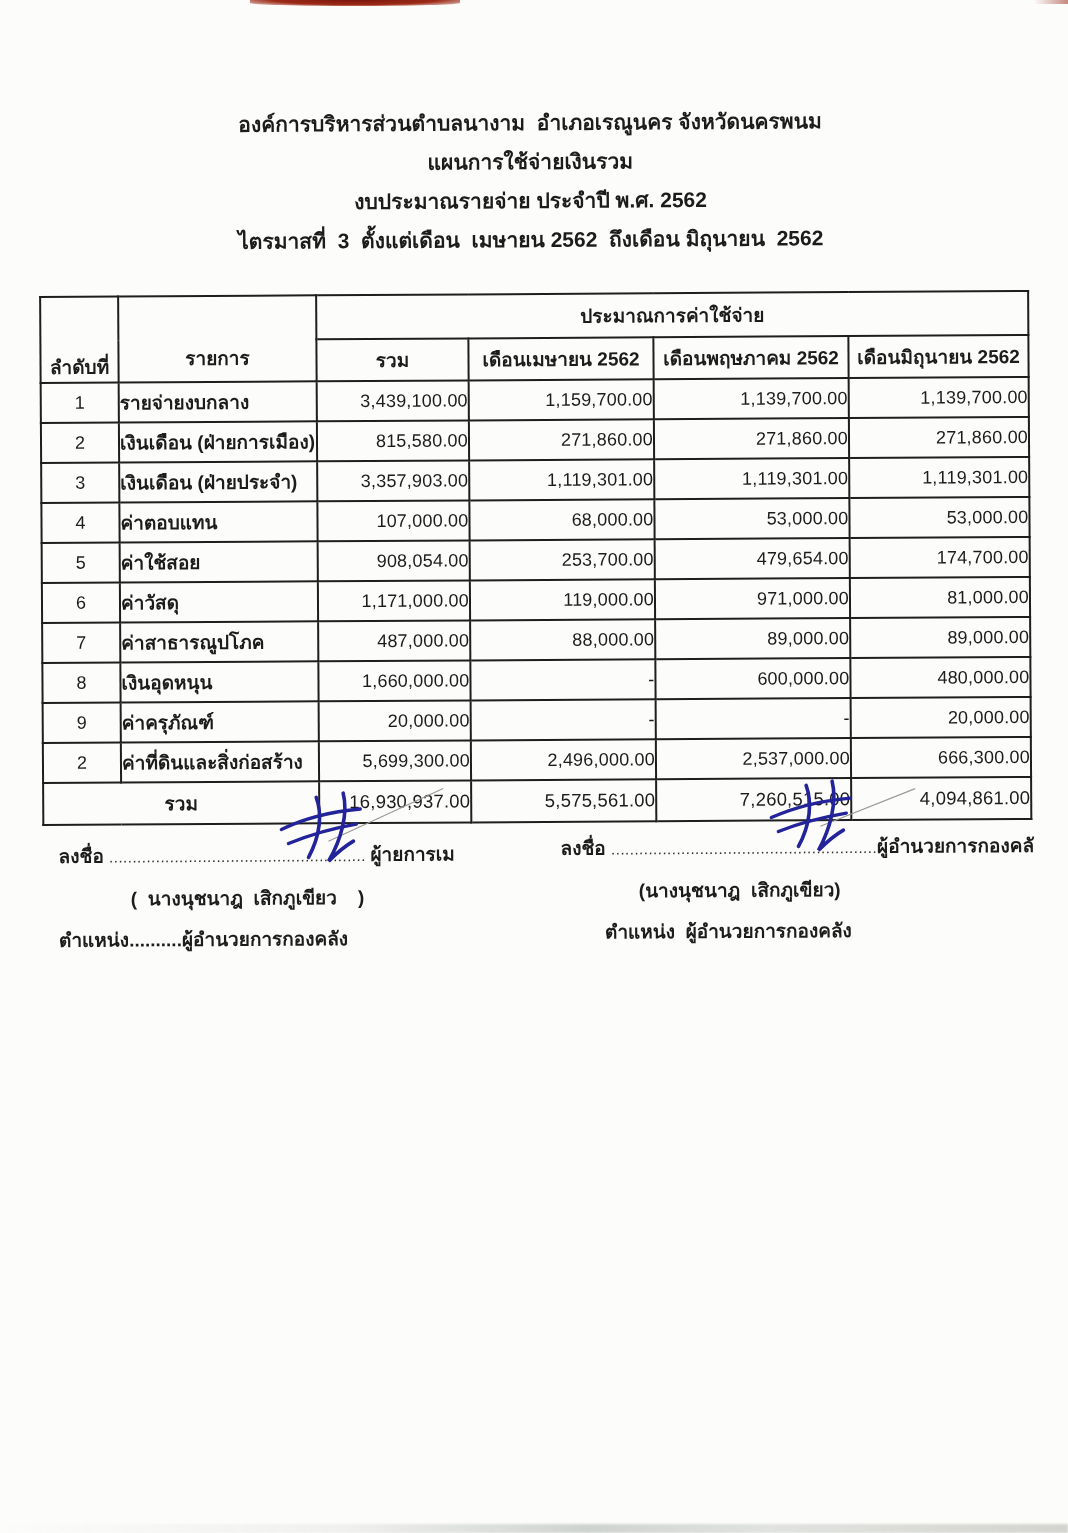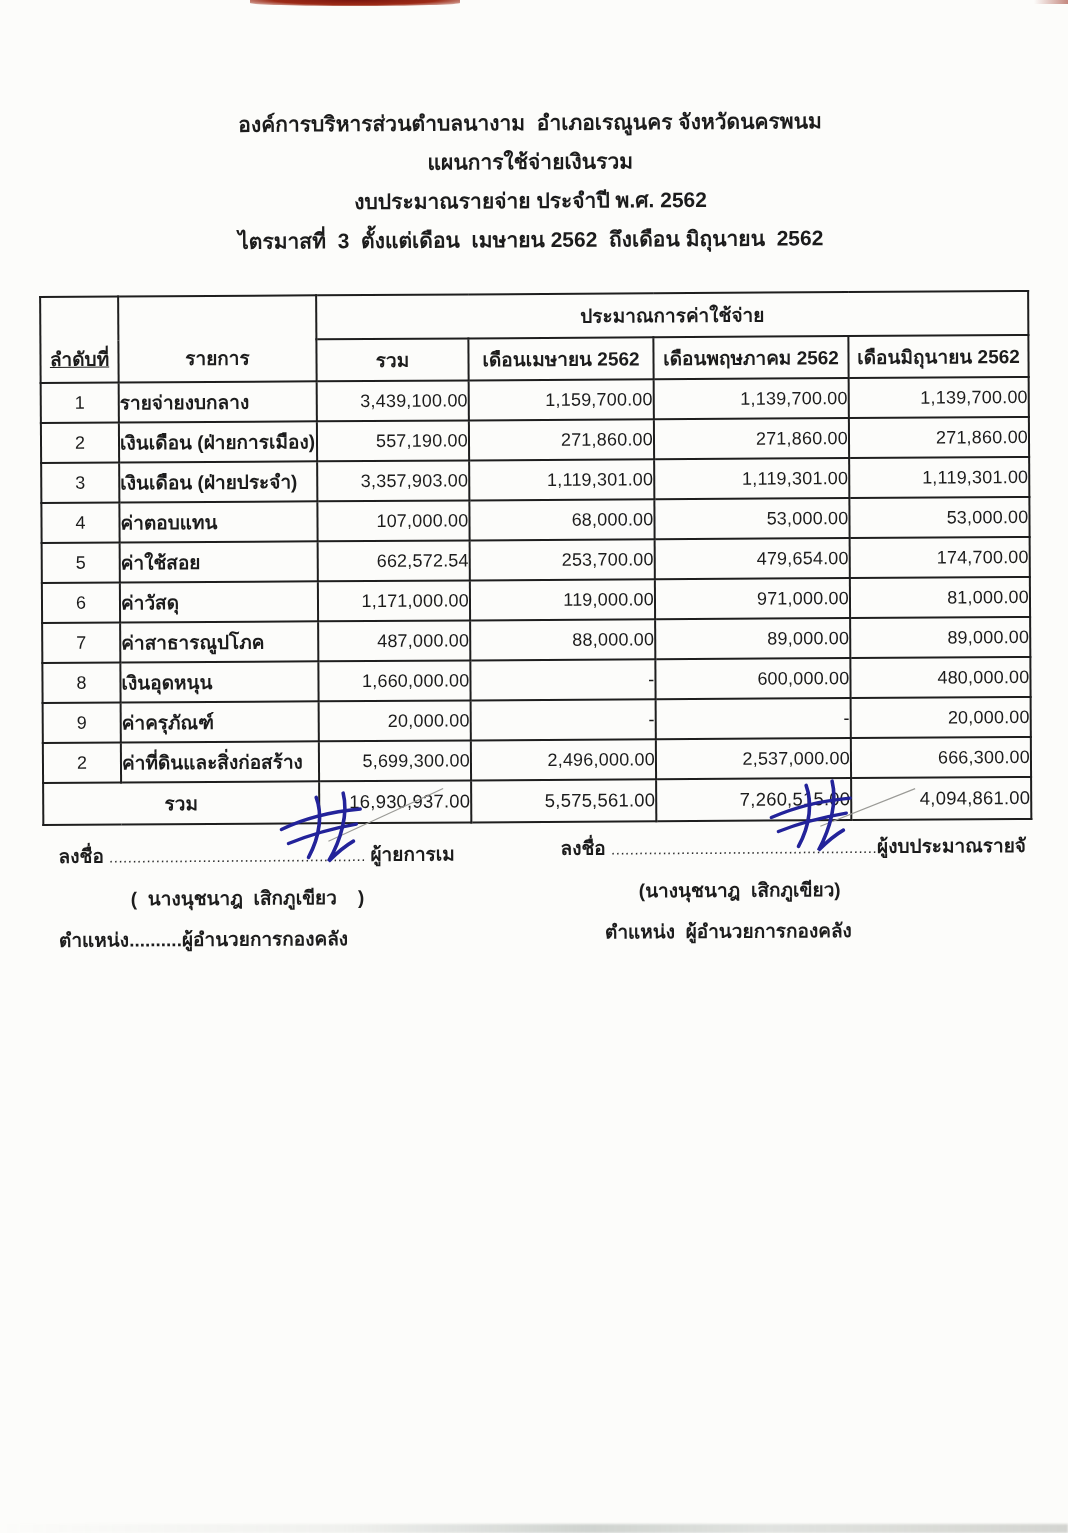--- a/index.html
+++ b/index.html
@@ -98,21 +98,21 @@
       <colgroup>
         <col style="width:78px">
           <col style="width:198px">
           <col style="width:152px">
         <col style="width:185px">
           <col style="width:195px">
           <col style="width:180px">
       </colgroup>
       <thead>
         <tr>
-          <th class="col-hd" rowspan="2" style="vertical-align:bottom;padding-bottom:8px;text-decoration:underline;">ลำดับที่</th>
+          <th class="col-hd" rowspan="2" style="vertical-align:bottom;padding-bottom:0;">ลำดับที่</th>
           <th class="col-hd" rowspan="2" style="vertical-align:bottom;padding-bottom:8px;">รายการ</th>
           <th class="group-hd" colspan="4">ประมาณการค่าใช้จ่าย</th>
         </tr>
         <tr>
           <th class="col-hd">รวม</th>
           <th class="col-hd">เดือนเมษายน 2562</th>
           <th class="col-hd">เดือนพฤษภาคม 2562</th>
           <th class="col-hd">เดือนมิถุนายน 2562</th>
         </tr>
       </thead>
@@ -121,21 +121,21 @@
           <td class="num-no">1</td>
           <td class="item">รายจ่ายงบกลาง</td>
           <td class="amt">3,439,100.00</td>
           <td class="amt">1,159,700.00</td>
           <td class="amt">1,139,700.00</td>
           <td class="amt">1,139,700.00</td>
         </tr>
         <tr>
           <td class="num-no">2</td>
           <td class="item">เงินเดือน (ฝ่ายการเมือง)</td>
-          <td class="amt">557,190.00</td>
+          <td class="amt">815,580.00</td>
           <td class="amt">271,860.00</td>
           <td class="amt">271,860.00</td>
           <td class="amt">271,860.00</td>
         </tr>
         <tr>
           <td class="num-no">3</td>
           <td class="item">เงินเดือน (ฝ่ายประจำ)</td>
           <td class="amt">3,357,903.00</td>
           <td class="amt">1,119,301.00</td>
           <td class="amt">1,119,301.00</td>
@@ -145,21 +145,21 @@
           <td class="num-no">4</td>
           <td class="item">ค่าตอบแทน</td>
           <td class="amt">107,000.00</td>
           <td class="amt">68,000.00</td>
           <td class="amt">53,000.00</td>
           <td class="amt">53,000.00</td>
         </tr>
         <tr>
           <td class="num-no">5</td>
           <td class="item">ค่าใช้สอย</td>
-          <td class="amt">662,572.54</td>
+          <td class="amt">908,054.00</td>
           <td class="amt">253,700.00</td>
           <td class="amt">479,654.00</td>
           <td class="amt">174,700.00</td>
         </tr>
         <tr>
           <td class="num-no">6</td>
           <td class="item">ค่าวัสดุ</td>
           <td class="amt">1,171,000.00</td>
           <td class="amt">119,000.00</td>
           <td class="amt">971,000.00</td>
@@ -221,19 +221,19 @@
     </div>
 
     <div class="sig-block sig-right">
       <svg class="sig-scribble" width="320" height="90" viewBox="0 0 320 90">
         <path d="M150,55 L245,18" stroke="#9a9a96" stroke-width="1.2" fill="none"></path>
         <path d="M108,60 C133,50 158,45 176,42" stroke="#23239a" stroke-width="3.4" fill="none" stroke-linecap="round"></path>
         <path d="M101,46 C126,35 156,29 180,27" stroke="#23239a" stroke-width="3.4" fill="none" stroke-linecap="round"></path>
         <path d="M136,14 C142,31 140,53 128,75" stroke="#23239a" stroke-width="3.6" fill="none" stroke-linecap="round"></path>
         <path d="M162,10 C167,31 160,57 148,79 C156,71 166,63 173,59" stroke="#23239a" stroke-width="3.6" fill="none" stroke-linecap="round"></path>
       </svg>
-      <div class="line"><span>ลงชื่อ </span><span class="dots">.........................................................</span><span>ผู้งบประมาณรายจั</span></div>
+      <div class="line"><span>ลงชื่อ </span><span class="dots">.........................................................</span><span>ผู้อำนวยการกองคลั</span></div>
       <div class="line sig-name">(นางนุชนาฎ  เสิกภูเขียว)</div>
       <div class="line sig-pos">ตำแหน่ง  ผู้อำนวยการกองคลัง</div>
     </div>
 
   </div>
 </div>
 
 </body></html>

